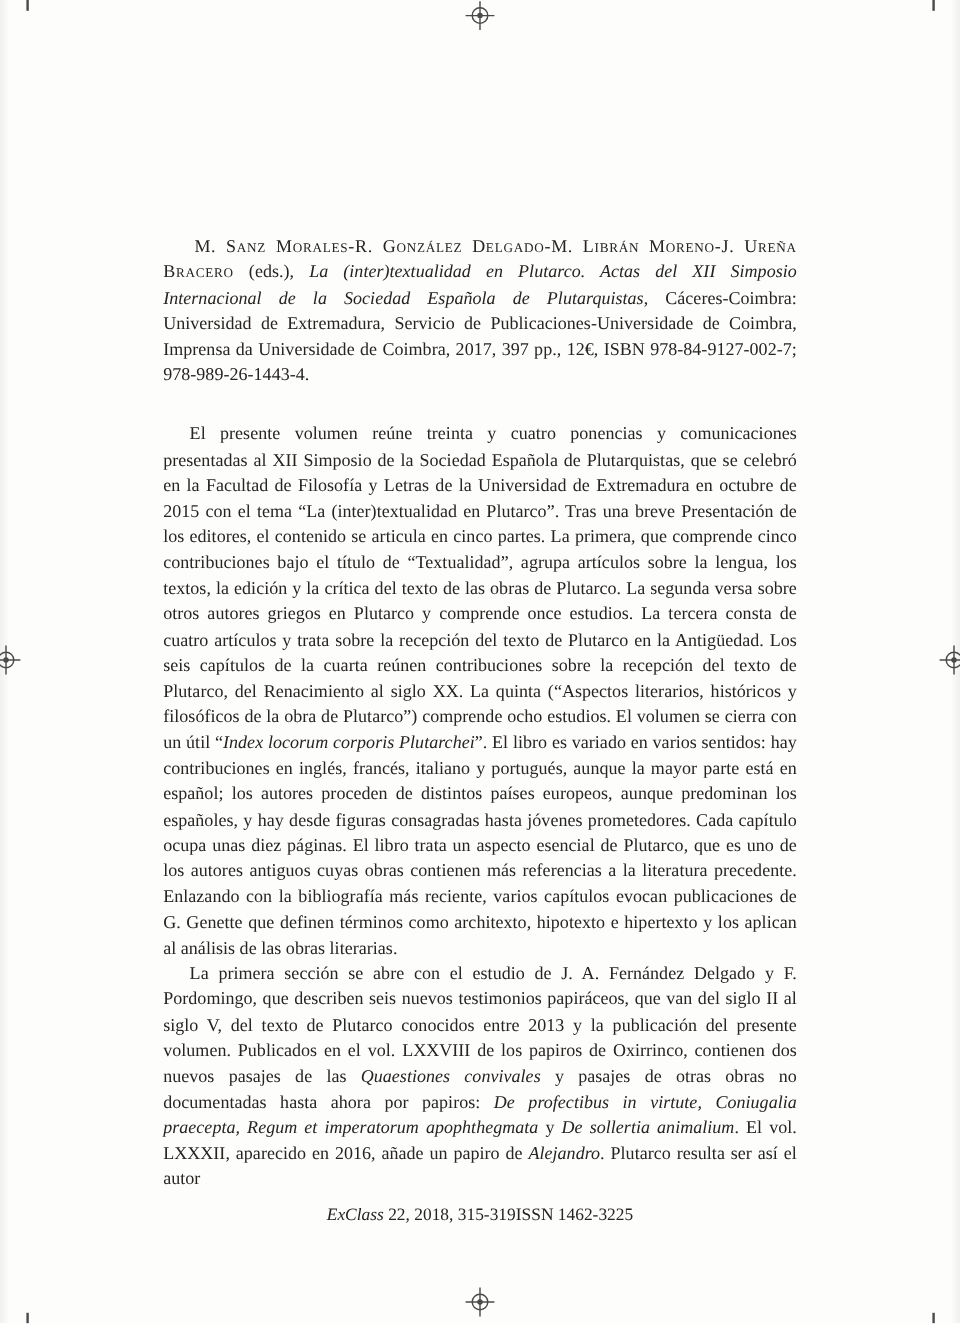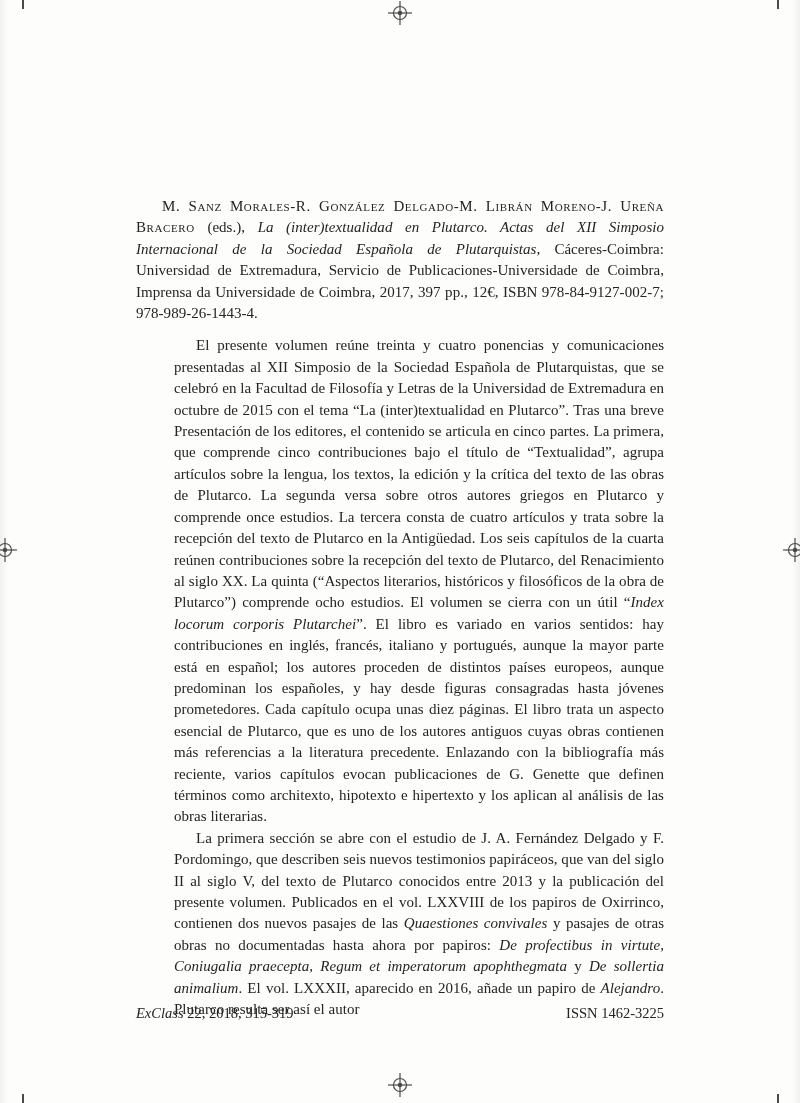--- a/index.html
+++ b/index.html
@@ -34,36 +34,35 @@
     top: 196px;
     width: 528px;
     font-size: 15px;
     line-height: 21.4px;
     text-align: justify;
     letter-spacing: 0.002em;
   }
   p { margin: 0; }
   .citation {
     text-indent: 26px;
-    margin-bottom: 11px;
+    margin-bottom: 28px;
   }
   .body-para {
     text-indent: 22px;
-    margin-left: 38px;
   }
   .italic { font-style: italic; }
   .smallcaps { font-variant: small-caps; letter-spacing: 0.04em; }
 
   .page-footer {
     position: absolute;
     left: 136px;
     top: 1005px;
     width: 528px;
     display: flex;
-    justify-content: space-between;
+    justify-content: center;
     align-items: baseline;
     font-size: 14.5px;
   }
 
   .regmark {
     position: absolute;
     width: 26px;
     height: 26px;
   }
   .regmark svg { display: block; width: 26px; height: 26px; }

